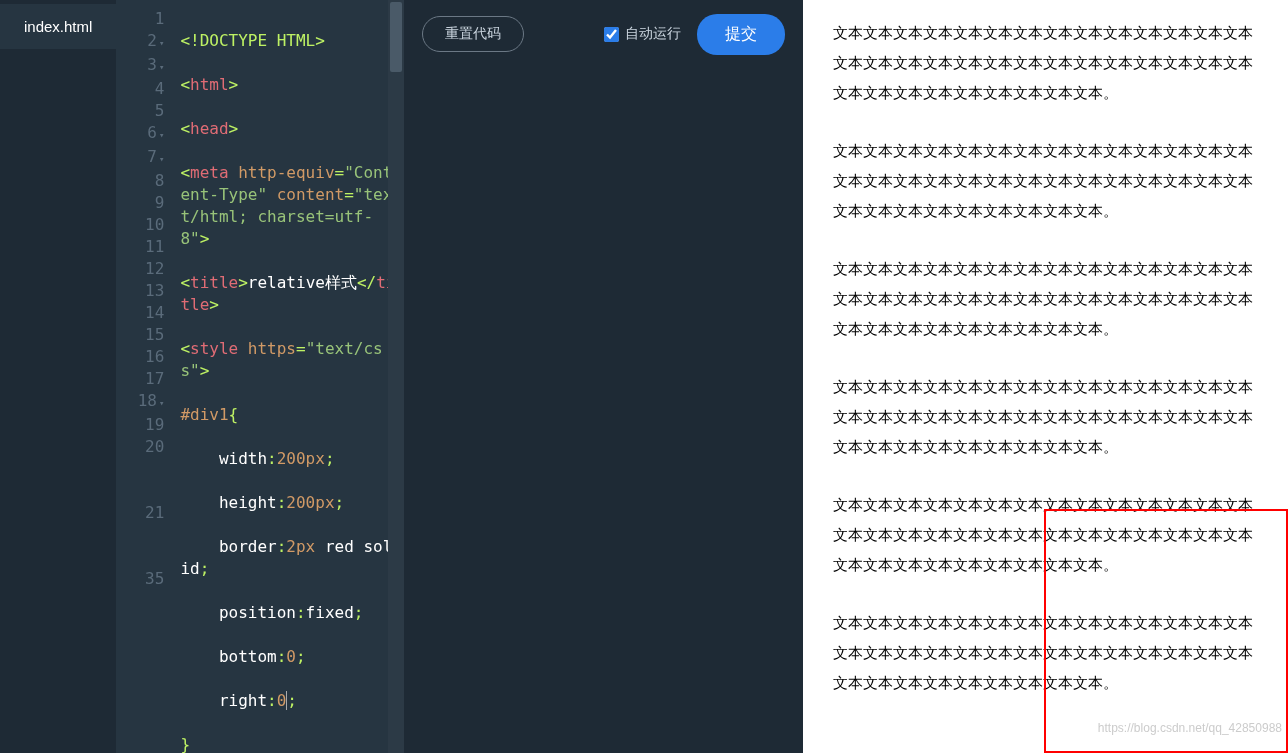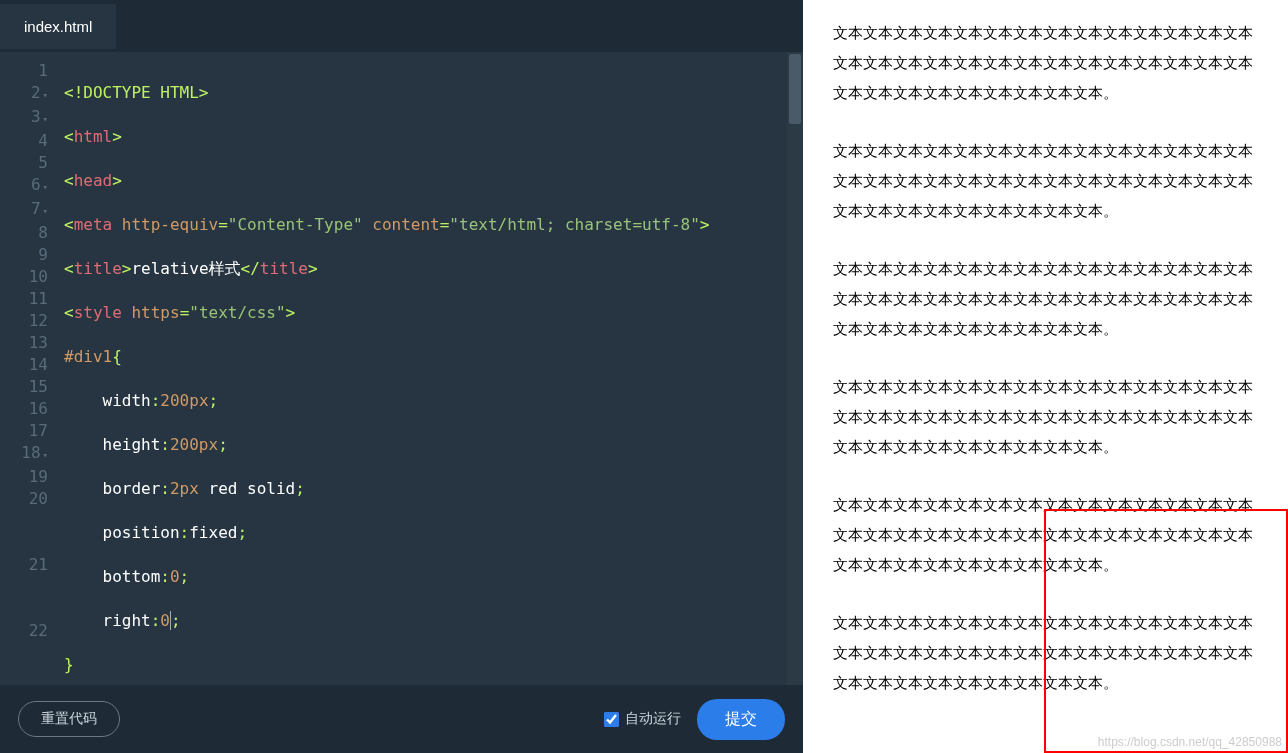--- a/index.html
+++ b/index.html
@@ -9,21 +9,20 @@
   width: 1288px;
   height: 753px;
   overflow: hidden;
   display: flex;
 }
 .editor-panel {
   width: 803px;
   height: 753px;
   background: #1e2a35;
   display: flex;
-  flex-direction: column;
   position: relative;
 }
 .tab-bar {
   height: 52px;
   background: #1e2a35;
   display: flex;
   align-items: center;
 }
 .tab {
   background: #263541;
@@ -151,21 +150,21 @@
   right: 0;
   bottom: 0;
   width: 244px;
   height: 244px;
   border: 2px solid red;
   background: transparent;
 }
 .watermark {
   position: absolute;
   right: 6px;
-  bottom: 4px;
+  bottom: 18px;
   font-size: 12px;
   color: #ccc;
   font-family: Arial, sans-serif;
 }
 </style>
 </head>
 <body>
 
 <div class="editor-panel">
   <div class="tab-bar">
@@ -188,21 +187,21 @@
       <div>12</div>
       <div>13</div>
       <div>14</div>
       <div>15</div>
       <div>16</div>
       <div>17</div>
       <div class="fold">18</div>
       <div>19</div>
       <div style="height:66px">20</div>
       <div style="height:66px">21</div>
-      <div style="height:66px">22</div>
+      <div style="height:66px">35</div>
     </div>
 
     <div class="code">
 <div class="line"><span class="c-punc">&lt;!DOCTYPE HTML&gt;</span></div>
 <div class="line"><span class="c-punc">&lt;</span><span class="c-tag">html</span><span class="c-punc">&gt;</span></div>
 <div class="line"><span class="c-punc">&lt;</span><span class="c-tag">head</span><span class="c-punc">&gt;</span></div>
 <div class="line"><span class="c-punc">&lt;</span><span class="c-tag">meta</span><span> </span><span class="c-attr">http-equiv</span><span class="c-punc">=</span><span class="c-str">"Content-Type"</span><span> </span><span class="c-attr">content</span><span class="c-punc">=</span><span class="c-str">"text/html; charset=utf-8"</span><span class="c-punc">&gt;</span></div>
 <div class="line"><span class="c-punc">&lt;</span><span class="c-tag">title</span><span class="c-punc">&gt;</span><span class="c-text">relative样式</span><span class="c-punc">&lt;/</span><span class="c-tag">title</span><span class="c-punc">&gt;</span></div>
 <div class="line"><span class="c-punc">&lt;</span><span class="c-tag">style</span><span> </span><span class="c-attr">https</span><span class="c-punc">=</span><span class="c-str">"text/css"</span><span class="c-punc">&gt;</span></div>
 <div class="line"><span class="c-sel">#div1</span><span class="c-punc">{</span></div>

